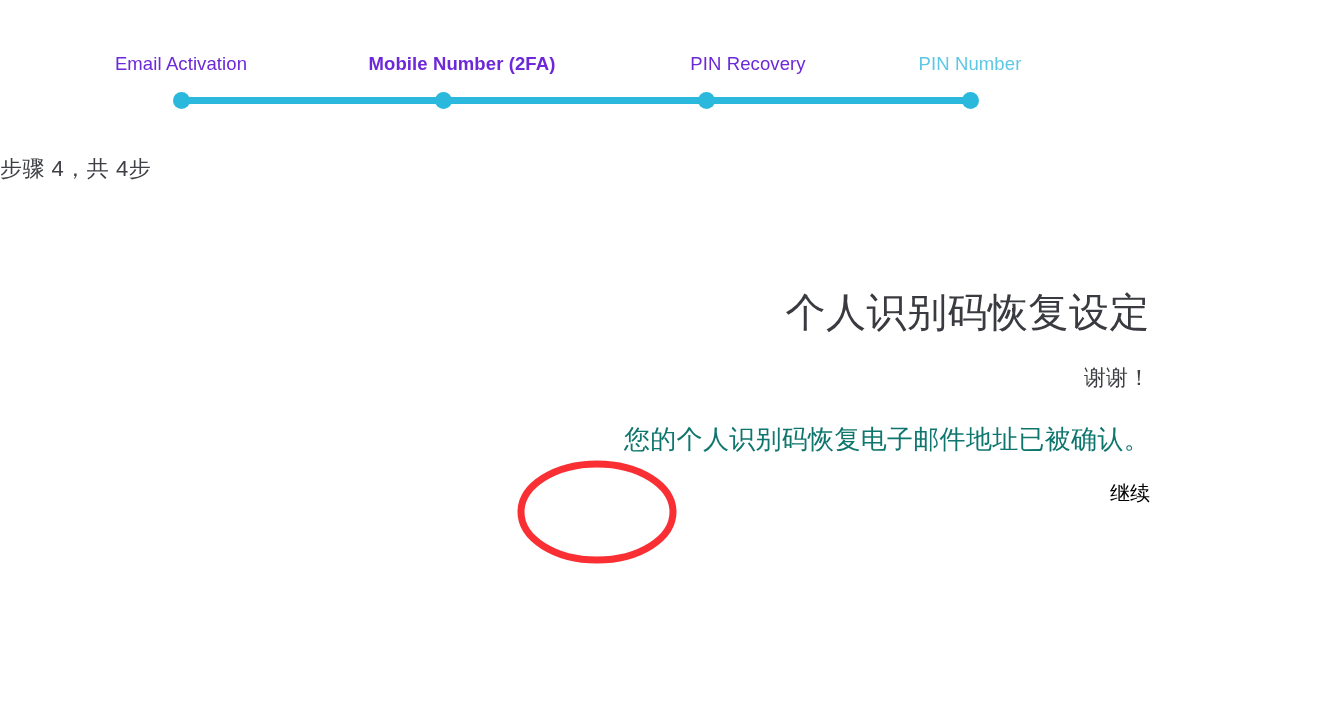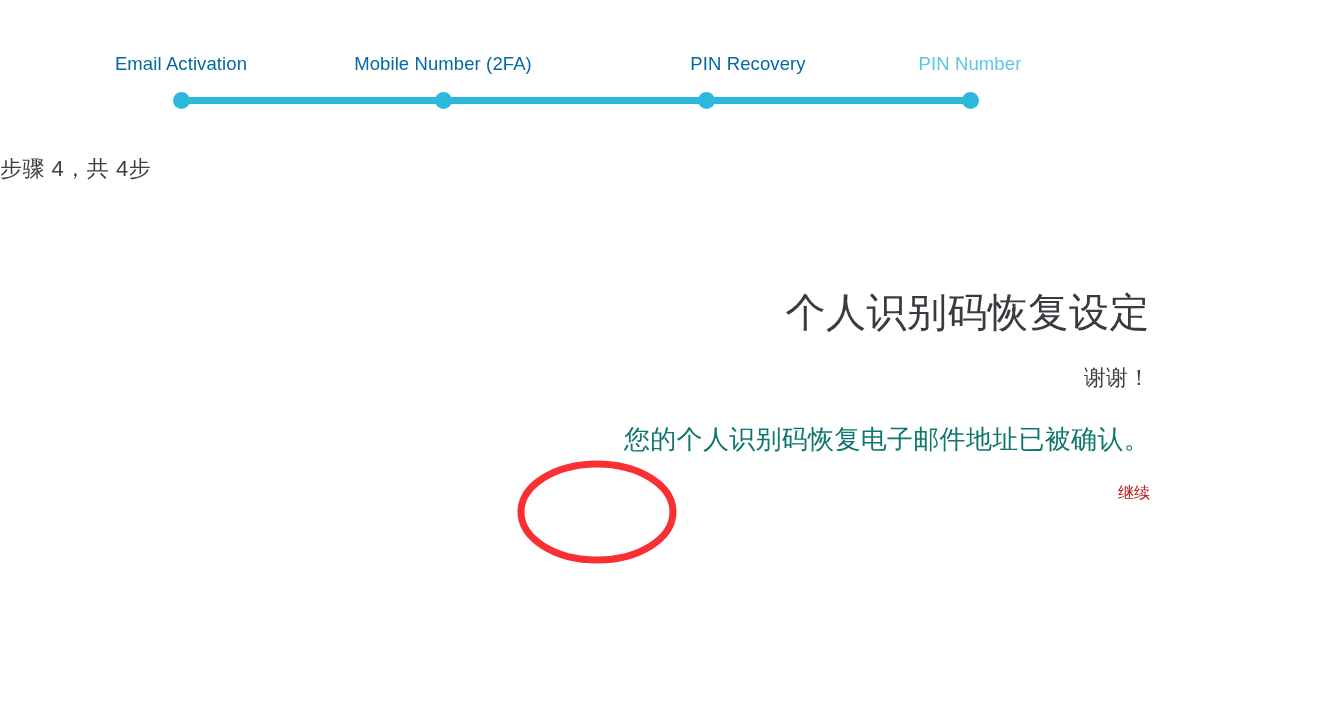--- a/index.html
+++ b/index.html
@@ -32,21 +32,21 @@
     height: 30px;
   }
   .step-label {
     position: absolute;
     top: 0;
     transform: translateX(-50%);
     font-family: "Liberation Sans", sans-serif;
     font-size: 18.5px;
     font-weight: 400;
     letter-spacing: 0.1px;
-    color: #0369a1;
+    color: #6d28d9;
     white-space: nowrap;
     line-height: 24px;
   }
   .step-label.active {
     color: #5ec7e6;
   }
 
   .track-wrap {
     position: absolute;
     left: 0;
@@ -116,22 +116,22 @@
     color: #0f766e;
     line-height: 34px;
     letter-spacing: 0.3px;
   }
   .continue-wrap {
     margin-top: 22px;
     height: 34px;
   }
   .continue-link {
     font-family: Liberation Sans, sans-serif;
-    font-size: 16px;
-    color: #b91c1c;
+    font-size: 20px;
+    color: #000000;
     text-decoration: none;
     line-height: 30px;
     cursor: pointer;
   }
 
   
   #annotation-ellipse {
     position: absolute;
     left: 514px;
     top: 458px;
@@ -140,21 +140,21 @@
     pointer-events: none;
   }
 </style>
 </head>
 <body>
 
 <div id="stepper">
 
   <div class="step-labels">
     <div class="step-label" style="left:181px;">Email Activation</div>
-    <div class="step-label" style="left:443px;">Mobile Number (2FA)</div>
+    <div class="step-label" style="left:462px;font-weight:bold;">Mobile Number (2FA)</div>
     <div class="step-label" style="left:748px;">PIN Recovery</div>
     <div class="step-label active" style="left:970px;">PIN Number</div>
   </div>
 
   <div class="track-wrap">
     <div class="track-line"></div>
     <div class="track-dot" style="left:181px;"></div>
     <div class="track-dot" style="left:443px;"></div>
     <div class="track-dot" style="left:706px;"></div>
     <div class="track-dot" style="left:970px;"></div>

